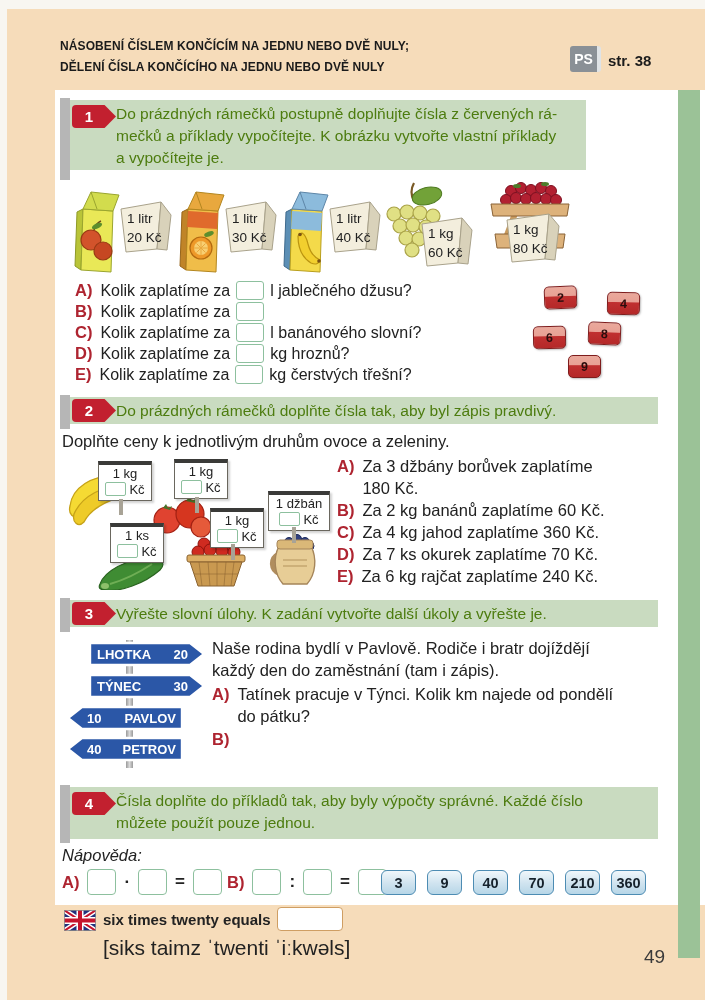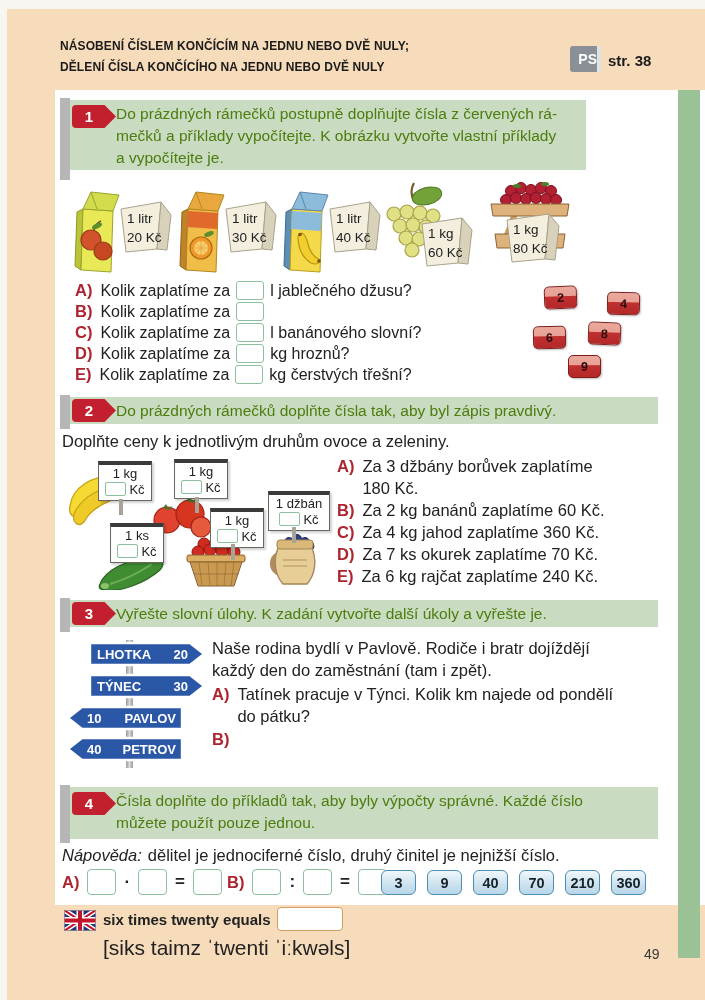--- a/index.html
+++ b/index.html
@@ -38,28 +38,28 @@
   .q3row{position:absolute;display:flex;font-size:16.5px;line-height:22px;color:#222}
   .blue-chip{width:33px;height:23px;border:1.5px solid #4d8cb3;border-radius:6px;flex:none;
     background:linear-gradient(180deg,#f0f7fb,#cfe3ef 55%,#b7d6e7);display:flex;align-items:center;
     justify-content:center;font-weight:bold;font-size:14.5px;color:#16222c}
   .eq-box{width:27px;height:24px;border:1.4px solid #8dc09e;border-radius:4px;background:#fff;flex:none}
   .eq-op{font-size:17px;color:#222;font-weight:bold}
   .eq-group{display:flex;align-items:center;gap:8px}
   svg text{font-family:"Liberation Sans",sans-serif}
   #page-title{font-size:12px;font-weight:bold;color:#1b1b1b;line-height:21px;letter-spacing:.1px;white-space:pre-line}
   #ps-badge{width:27px;height:26px;background:#8a9096;border-right:4px solid #dfe3e6;border-radius:3px;
-    color:#fff;font-weight:bold;font-size:14px;text-align:right;line-height:26px;box-sizing:content-box}
+    color:#fff;font-weight:bold;font-size:14px;text-align:center;line-height:26px;box-sizing:content-box}
   #ps-page{font-size:15px;font-weight:bold;color:#1b1b1b}
   #hint-row{display:flex;font-size:16.5px;color:#222}
   #hint-label{font-style:italic;margin-right:6px}
   #english-phrase{font-weight:bold;font-size:15px;color:#222}
   #english-box{width:64px;height:22px;border:1.5px solid #cf9e63;border-radius:4px;background:#fff}
   #english-phonetic{font-size:21px;color:#222}
-  #page-number{font-size:14px;color:#3a3a3a}
+  #page-number{font-size:19px;color:#3a3a3a}
 </style>
 </head>
 <body>
 
 <div class="abs" id="top-strip"></div>
 <div class="abs" id="left-strip"></div>
 <div class="abs" id="white-area"></div>
 <div class="abs" id="green-bar"></div>
 
 <div class="abs" id="page-title" style="left:60px;top:36px">NÁSOBENÍ ČÍSLEM KONČÍCÍM NA JEDNU NEBO DVĚ NULY;
@@ -336,39 +336,38 @@
   <text x="21" y="18" font-size="13" font-weight="bold" fill="#fff">10</text>
   <text x="110" y="18" text-anchor="end" font-size="13" font-weight="bold" fill="#fff">PAVLOV</text>
 </svg>
 <svg class="abs" style="left:66px;top:736px" width="118" height="26" viewBox="0 0 118 26">
   <polygon points="116,2 16,2 2,13 16,24 116,24" fill="#2b57a7" stroke="#ffffff" stroke-width="2.4" stroke-linejoin="round"></polygon>
   <text x="21" y="18" font-size="13" font-weight="bold" fill="#fff">40</text>
   <text x="110" y="18" text-anchor="end" font-size="13" font-weight="bold" fill="#fff">PETROV</text>
 </svg>
 
 <div class="abs body-text prel" style="left:212px;top:637px;width:455px;line-height:22px">Naše rodina bydlí v Pavlově. Rodiče i bratr dojíždějí
-každý den do zaměstnání (tam i zpět).</div>
+každý den do zaměstnání (tam i zápis).</div>
 <div class="q3row" style="left:212px;top:683px;width:455px">
   <span class="qlabel">A)</span>
   <span class="prel">Tatínek pracuje v Týnci. Kolik km najede od pondělí
 do pátku?</span>
 </div>
 <div class="q3row" style="left:212px;top:728px;width:455px">
   <span class="qlabel">B)</span>
 </div>
 
 <div class="abs graybar" style="left:60px;top:785px;height:58px"></div>
 <div class="abs banner" style="left:70px;top:787px;width:588px;height:52px"></div>
 <div class="abs num-badge" style="left:72px;top:792px">4</div>
 <div class="abs banner-text" style="left:116px;top:790px;width:535px">Čísla doplňte do příkladů tak, aby byly výpočty správné. Každé číslo
 můžete použít pouze jednou.</div>
 
 <div class="abs" id="hint-row" style="left:62px;top:846px">
   <span id="hint-label">Nápověda:</span>
-  <span>dělitel je jednociferné číslo, druhý činitel je nejnižší číslo.</span>
 </div>
 
 <div class="abs eq-group" style="left:62px;top:869px">
   <span class="qlabel" style="margin-right:0">A)</span>
   <span class="eq-box"></span>
   <span class="eq-op">·</span>
   <span class="eq-box"></span>
   <span class="eq-op">=</span>
   <span class="eq-box"></span>
 </div>

